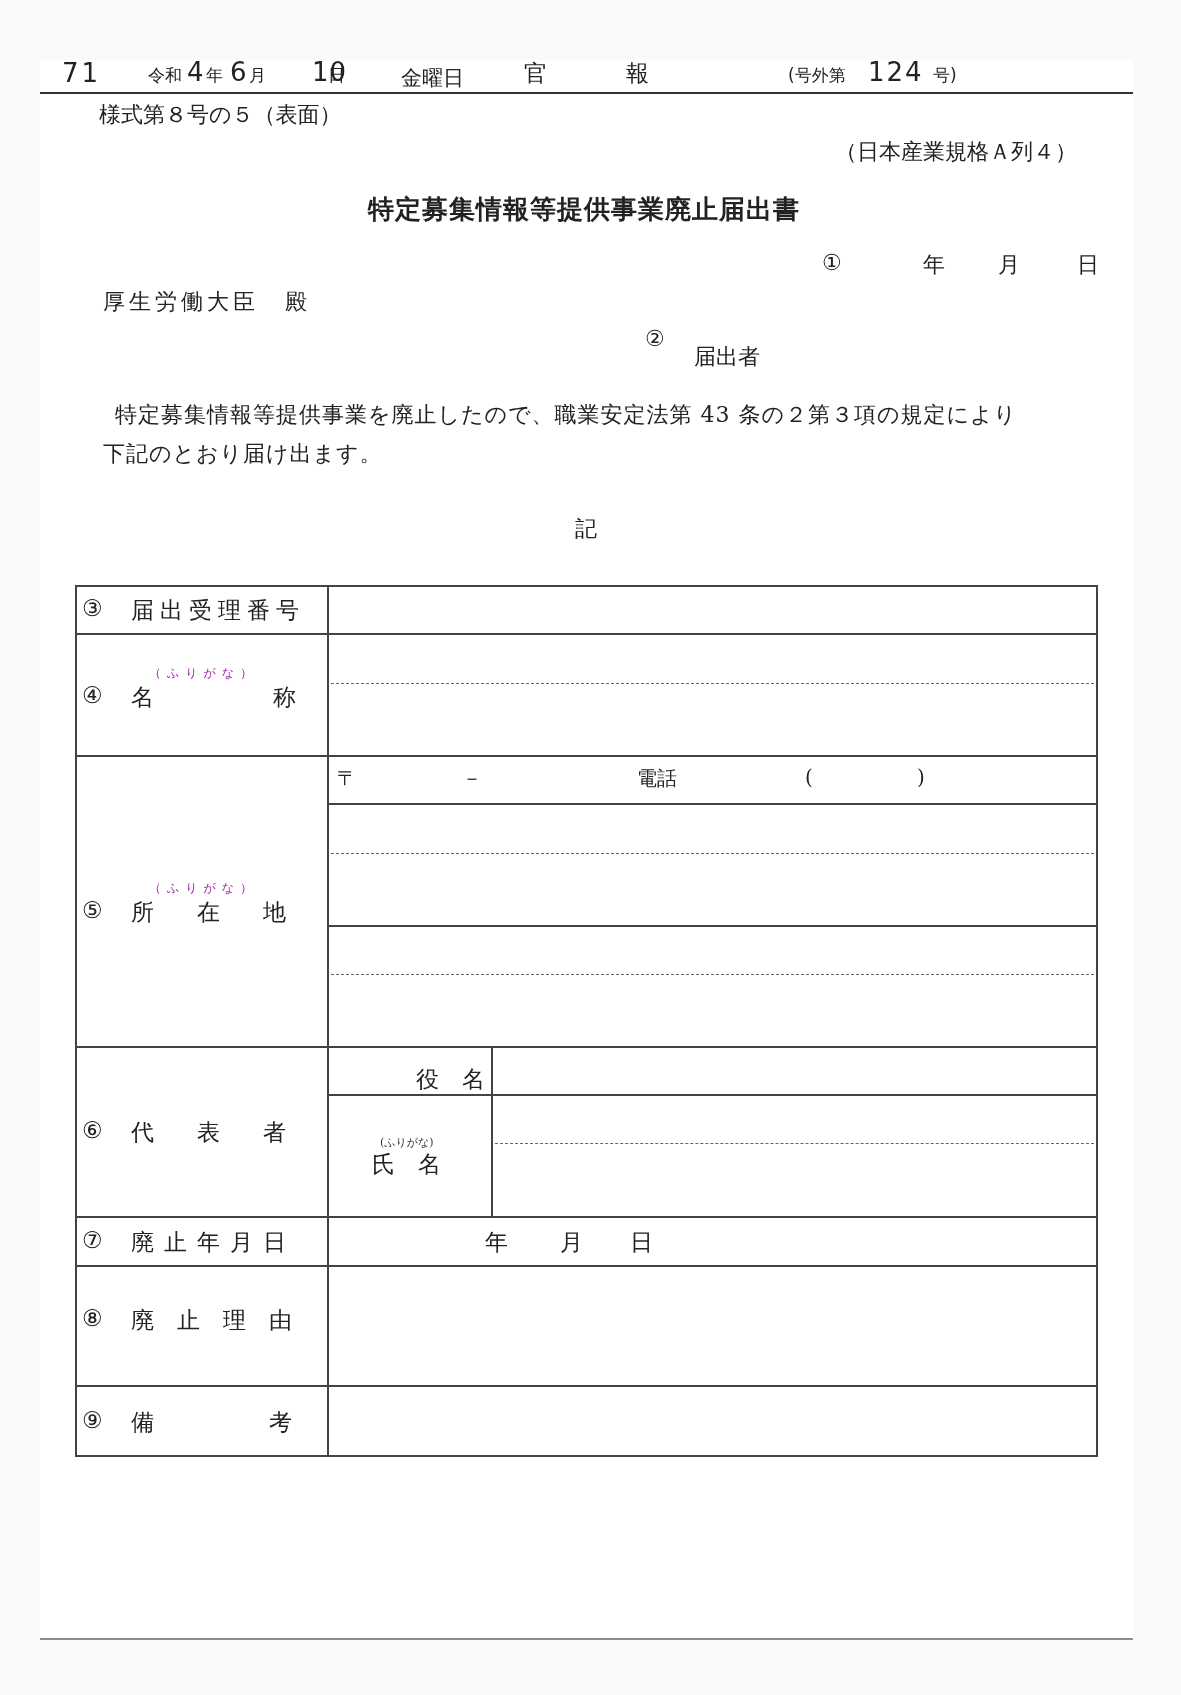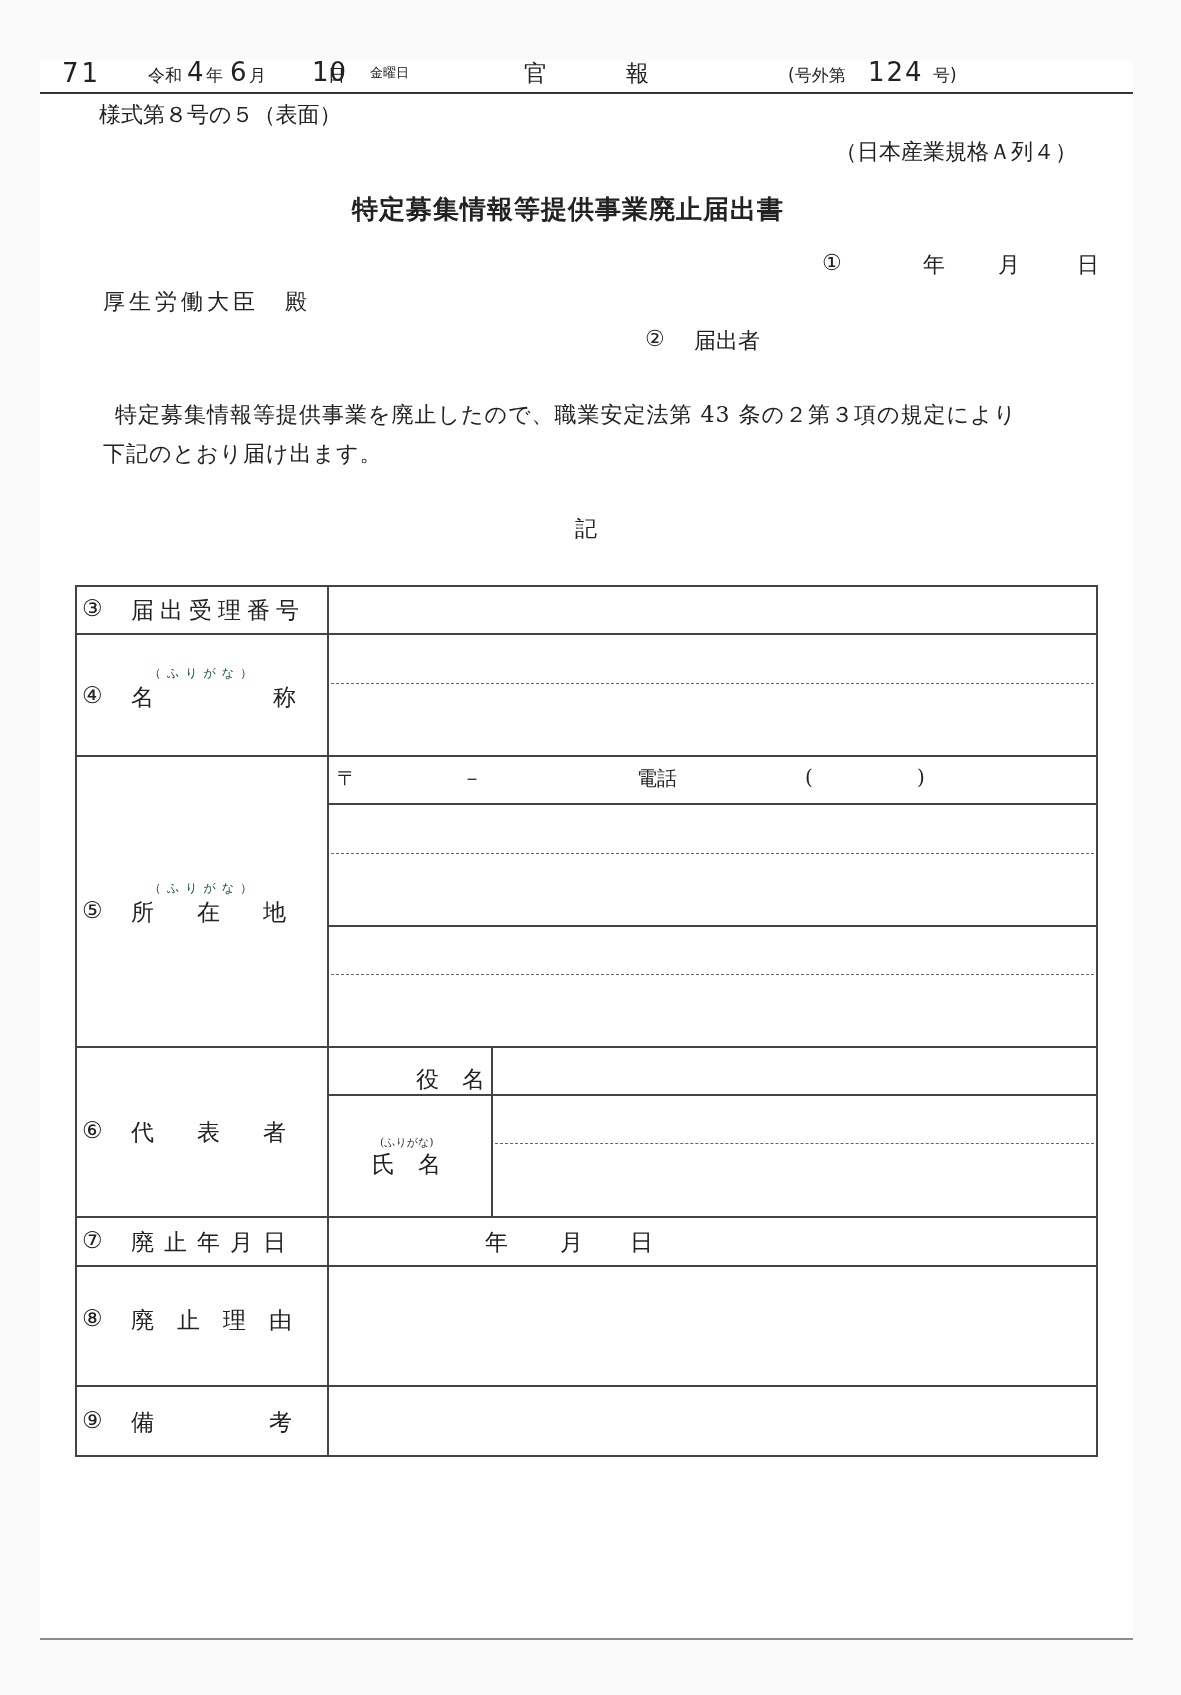--- a/index.html
+++ b/index.html
@@ -17,63 +17,63 @@
   .md { font-size:22px; }
   .txt { font-size:22px; letter-spacing:1px; }
   .title { font-family:"DejaVu Sans", "Liberation Sans", sans-serif; font-weight:bold; font-size:26px; letter-spacing:1px; }
 
   
   .tbl { position:absolute; left:75px; top:585px; width:1023px; height:872px; border:2px solid #444; box-sizing:border-box; }
   .hl { position:absolute; left:0; height:0; border-top:2px solid #444; }
   .vl { position:absolute; top:0; width:0; border-left:2px solid #444; }
   .dash { position:absolute; height:0; border-top:1.5px dashed #666; }
   .lbl { position:absolute; font-size:23px; white-space:nowrap; }
-  .ruby { position:absolute; font-size:12px; letter-spacing:6px; white-space:nowrap; color:#14532d; }
+  .ruby { position:absolute; font-size:12px; letter-spacing:6px; white-space:nowrap; color:#a21caf; }
   .ruby-small { position:absolute; font-size:11px; white-space:nowrap; color:#333; }
   .cell { position:absolute; }
 </style>
 </head>
 <body>
 
 <div class="sheet"></div>
 
 <div>
   <span class="abs hdr" style="left:62px;top:58px;font-size:26px;letter-spacing:3px;">71</span>
   <span class="abs hdr" style="left:148px;top:64px;font-size:17px;">令和</span>
   <span class="abs hdr" style="left:187px;top:57px;font-size:26px;">4</span>
   <span class="abs hdr" style="left:206px;top:64px;font-size:17px;">年</span>
   <span class="abs hdr" style="left:230px;top:57px;font-size:26px;">6</span>
   <span class="abs hdr" style="left:249px;top:64px;font-size:17px;">月</span>
   <span class="abs hdr" style="left:272px;top:57px;font-size:26px;letter-spacing:1px;margin-left:40px;">10</span>
   <span class="abs hdr" style="left:328px;top:64px;font-size:17px;">日</span>
-  <span class="abs hdr" style="left:370px;top:64px;font-size:13px;">金曜日</span>
+  <span class="abs hdr" style="left:401px;top:64px;font-size:21px;">金曜日</span>
   <span class="abs hdr" style="left:524px;top:58px;font-size:23px;">官</span>
   <span class="abs hdr" style="left:626px;top:58px;font-size:23px;">報</span>
   <span class="abs hdr" style="left:788px;top:64px;font-size:17px;">(号外第</span>
   <span class="abs hdr" style="left:868px;top:57px;font-size:26px;letter-spacing:2px;">124</span>
   <span class="abs hdr" style="left:933px;top:64px;font-size:17px;">号)</span>
 </div>
 <div class="hdr-rule"></div>
 
 <span class="abs md" style="left:75px;top:100px;margin-left:24px;">様式第８号の５（表面）</span>
 <span class="abs md" style="left:835px;top:137px;">（日本産業規格Ａ列４）</span>
-<span class="abs title" style="left:352px;top:192px;">特定募集情報等提供事業廃止届出書</span>
+<span class="abs title" style="left:368px;top:192px;">特定募集情報等提供事業廃止届出書</span>
 
 <div>
   <span class="abs md" style="left:822px;top:250px;">①</span>
   <span class="abs md" style="left:923px;top:250px;">年</span>
   <span class="abs md" style="left:998px;top:250px;">月</span>
   <span class="abs md" style="left:1077px;top:250px;">日</span>
 </div>
 
 <span class="abs md" style="left:103px;top:287px;letter-spacing:4px;">厚生労働大臣　殿</span>
 
 <div>
   <span class="abs md" style="left:645px;top:326px;">②</span>
-  <span class="abs md" style="left:694px;top:326px;">届出者</span>
+  <span class="abs md" style="left:694px;top:342px;">届出者</span>
 </div>
 
 <span class="abs txt" style="left:115px;top:400px;">特定募集情報等提供事業を廃止したので、職業安定法第 43 条の２第３項の規定により</span>
 <span class="abs txt" style="left:103px;top:439px;text-align:right;">下記のとおり届け出ます。</span>
 
 <span class="abs md" style="left:575px;top:514px;">記</span>
 
 <div class="tbl">
 
   <div class="vl" style="left:250px;height:868px;"></div>

